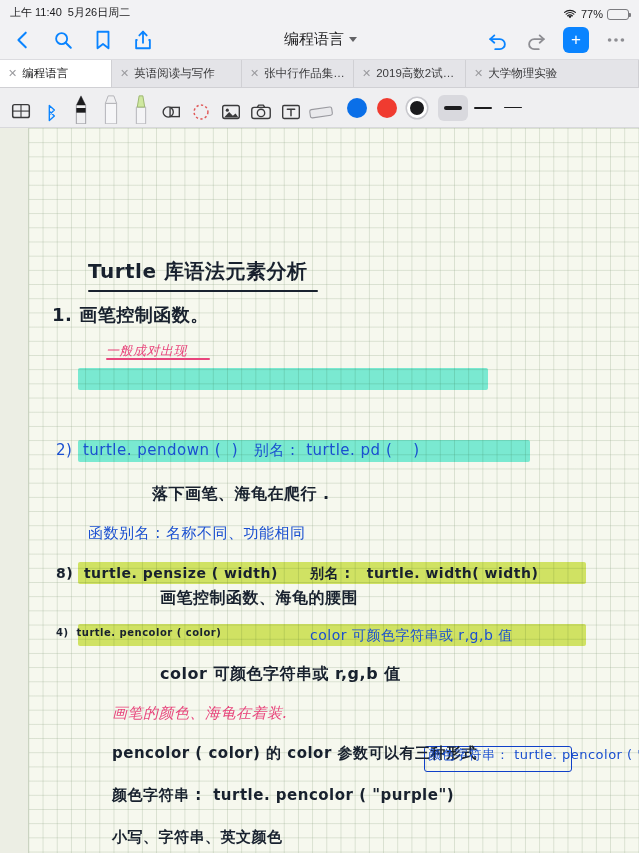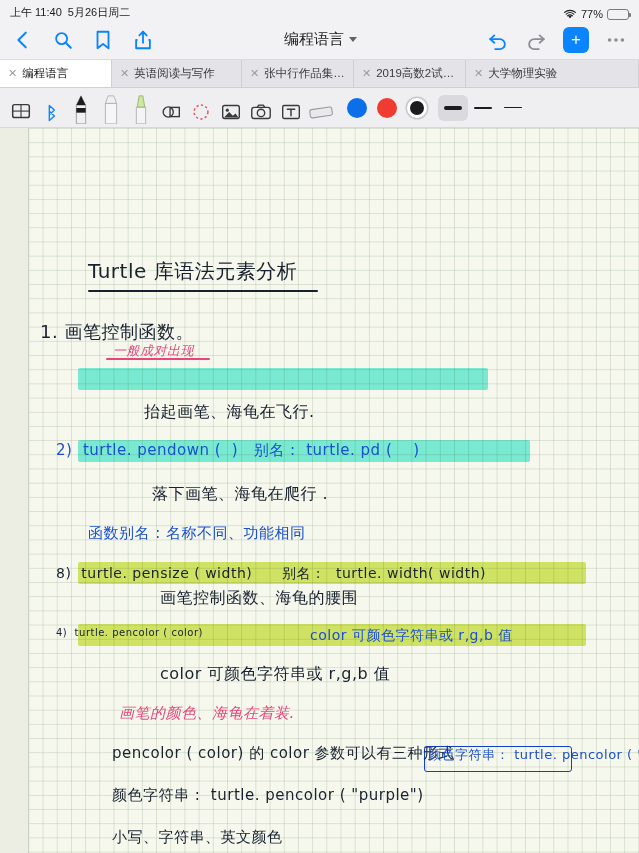--- a/index.html
+++ b/index.html
@@ -141,23 +141,23 @@
     position: absolute;
     border-radius: 2px;
     mix-blend-mode: multiply;
   }
   .ul {
     position: absolute;
     height: 2px; border-radius: 2px;
   }
   .boxline { position: absolute; border: 1.5px solid #1040c8; border-radius: 3px; }
 
-  .c-dark  { color: #18212e; }
+  .c-dark  { color: #18212e; font-weight: bold; }
   .c-blue  { color: #1a4fd0; }
-  .c-pink  { color: #e8457c; margin-left: 7px; }
+  .c-pink  { color: #e8457c; }
 
   .italic { font-style: italic; }
 </style>
 </head>
 <body>
 
 <div class="app">
 
   <div class="statusbar">
     <div class="left">
@@ -348,26 +348,25 @@
     <div class="hl" style="left:78px; top:434px; width:508px; height:22px; background:#d8e96a;"></div>
     <div class="hl" style="left:78px; top:496px; width:508px; height:22px; background:#d8e96a;"></div>
 
     <div class="ul" style="left:88px; top:162px; width:230px; background:#18212e;"></div>
     <div class="boxline" style="left:424px; top:618px; width:148px; height:26px;"></div>
 
     <div class="ul" style="left:106px; top:230px; width:104px; height:1.5px; background:#e8457c;"></div>
 
     <div class="ink c-dark" style="left:88px; top:133px; font-size:20px;">Turtle 库语法元素分析</div>
 
-    <div class="ink c-dark" style="left:40px; top:178px; font-size:18px;margin-top:17px;">1. 画笔控制函数。</div>
+    <div class="ink c-dark" style="left:52px; top:178px; font-size:18px;">1. 画笔控制函数。</div>
 
     <div class="ink c-pink italic" style="left:106px; top:216px; font-size:13px;">一般成对出现</div>
 
 
-    <div class="ink c-dark" style="left:144px; top:276px; font-size:16px;">抬起画笔、海龟在飞行.</div>
 
     <div class="ink c-blue" style="left:56px; top:315px; font-size:15px;">2)  turtle. pendown (  )   别名 :  turtle. pd (    )</div>
 
     <div class="ink c-blue" style="left:88px; top:398px; font-size:15px;">函数别名 : 名称不同、功能相同</div>
 
     <div class="ink c-dark" style="left:152px; top:358px; font-size:16px;">落下画笔、海龟在爬行 .</div>
 
     <div class="ink c-dark" style="left:56px; top:438px; font-size:14px;">8)  turtle. pensize ( width)      别名 :   turtle. width( width)</div>
 
     <div class="ink c-dark" style="left:160px; top:462px; font-size:16px;">画笔控制函数、海龟的腰围</div>

